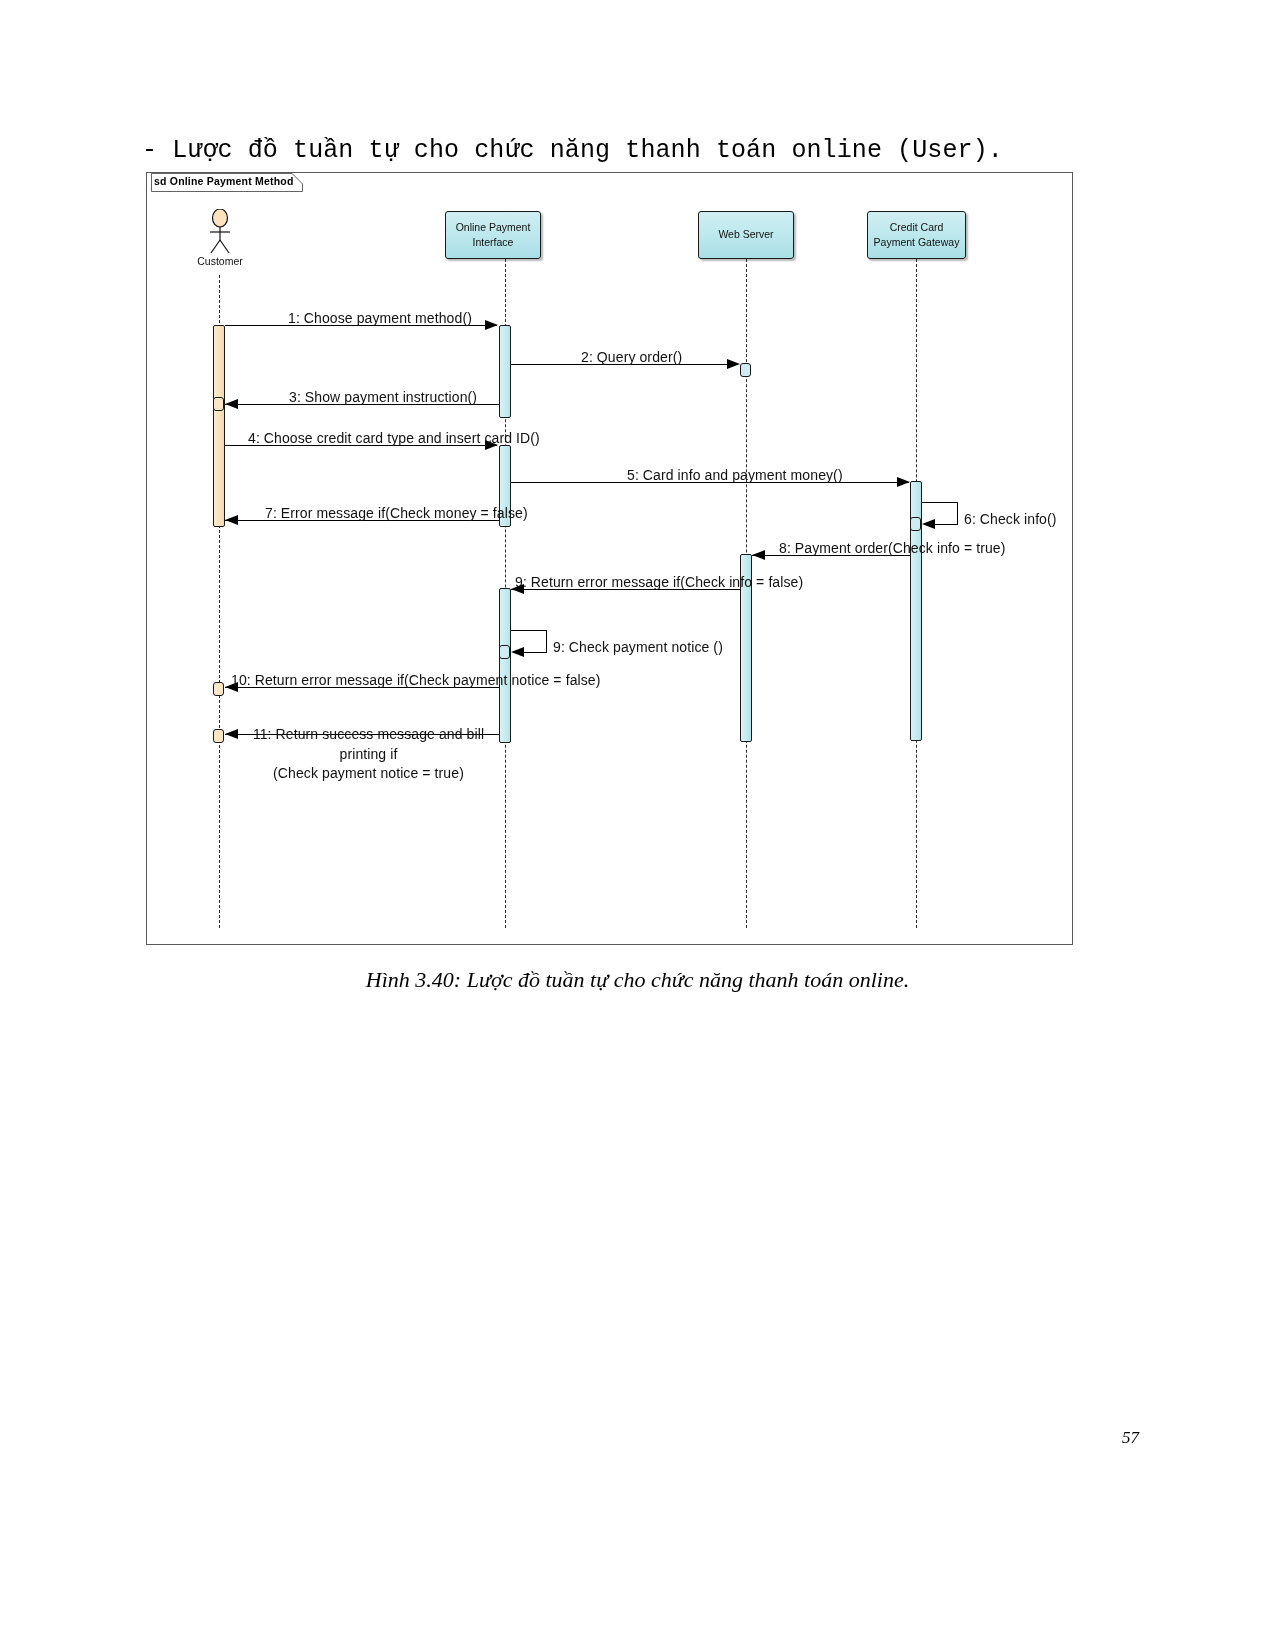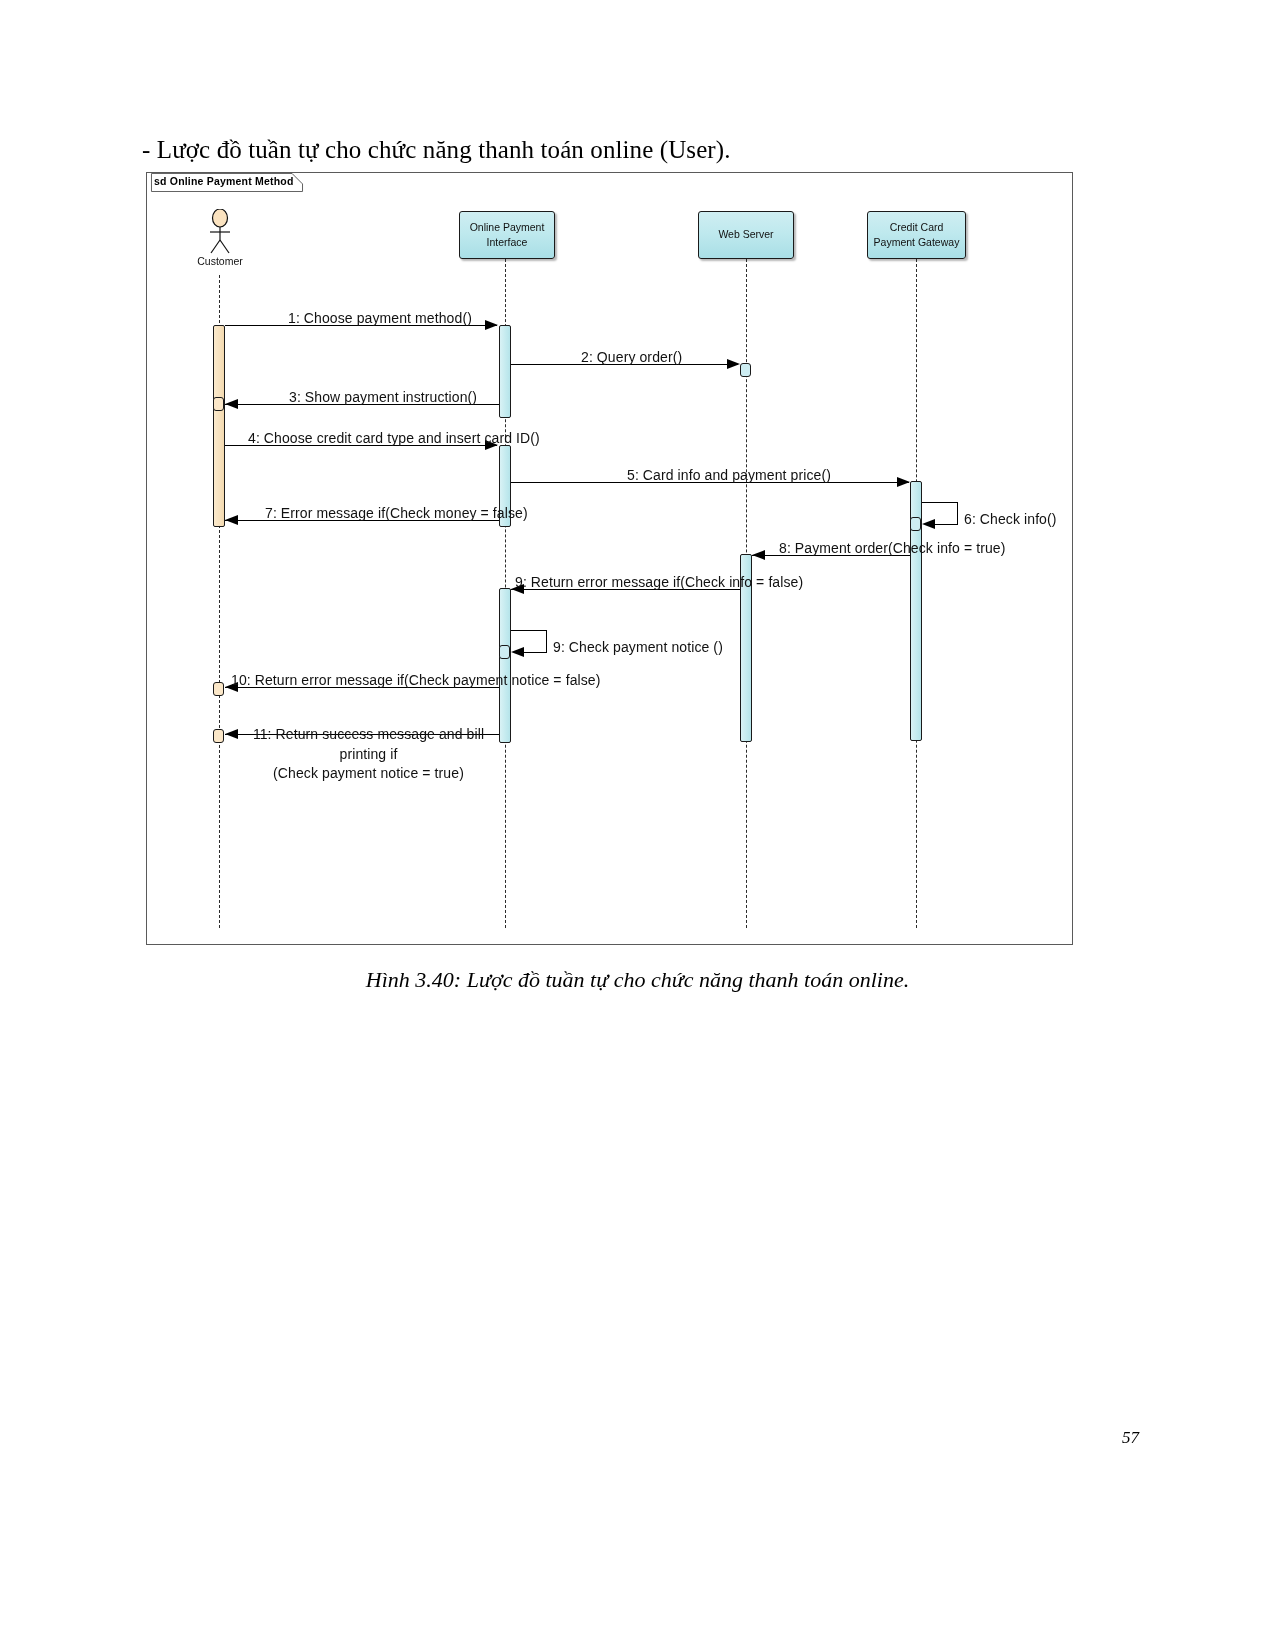--- a/index.html
+++ b/index.html
@@ -13,21 +13,21 @@
     position: relative;
     font-family: "Liberation Sans", sans-serif;
     overflow: hidden;
   }
 
   
   #page-heading {
     position: absolute;
     left: 142px;
     top: 136px;
-    font-family: Liberation Serif, serif;
+    font-family: Liberation Mono, monospace;
     font-size: 25px;
     color: #000;
     white-space: nowrap;
     letter-spacing: 0.1px;
   }
 
   
   #diagram-frame {
     position: absolute;
     left: 146px;
@@ -201,21 +201,21 @@
       <ellipse cx="25" cy="9" rx="7.5" ry="9" fill="#fbe3c0" stroke="#111" stroke-width="1.2"></ellipse>
       <line x1="25" y1="18" x2="25" y2="31" stroke="#111" stroke-width="1.2"></line>
       <line x1="15" y1="23" x2="35" y2="23" stroke="#111" stroke-width="1.2"></line>
       <line x1="25" y1="31" x2="16" y2="44" stroke="#111" stroke-width="1.2"></line>
       <line x1="25" y1="31" x2="34" y2="44" stroke="#111" stroke-width="1.2"></line>
     </svg>
     <div class="actor-label">Customer</div>
   </div>
   <div class="lifeline-line" style="left:72px; top:102px; height:653px;"></div>
 
-  <div class="lifeline-head" style="left:312px; top:38px; width:96px; height:48px; flex-direction:column;">
+  <div class="lifeline-head" style="left:298px; top:38px; width:96px; height:48px; flex-direction:column;">
     <span>Online Payment</span>
     <span>Interface</span>
   </div>
   <div class="lifeline-line" style="left:358px; top:86px; height:669px;"></div>
 
   <div class="lifeline-head" style="left:551px; top:38px; width:96px; height:48px;">
     <span>Web Server</span>
   </div>
   <div class="lifeline-line" style="left:599px; top:86px; height:669px;"></div>
 
@@ -260,21 +260,21 @@
   <div class="msg-line" style="left:78px; top:231px; width:274px;"></div>
   <div class="arrow-left" style="left:78px; top:226px;"></div>
   <div class="msg-label" style="left:142px; top:216px;">3: Show payment instruction()</div>
 
   <div class="msg-line" style="left:78px; top:272px; width:272px;"></div>
   <div class="arrow-right" style="left:338px; top:267px;"></div>
   <div class="msg-label" style="left:101px; top:257px;">4: Choose credit card type and insert card ID()</div>
 
   <div class="msg-line" style="left:364px; top:309px; width:398px;"></div>
   <div class="arrow-right" style="left:750px; top:304px;"></div>
-  <div class="msg-label" style="left:480px; top:294px;">5: Card info and payment price()</div>
+  <div class="msg-label" style="left:480px; top:294px;">5: Card info and payment money()</div>
 
   <div class="msg-line" style="left:775px; top:329px; width:36px;"></div>
   <div class="msg-vline" style="left:810px; top:329px; height:22px;"></div>
   <div class="msg-line" style="left:788px; top:351px; width:23px;"></div>
   <div class="arrow-left" style="left:775px; top:346px;"></div>
   <div class="msg-label" style="left:817px; top:338px;">6: Check info()</div>
 
   <div class="msg-line" style="left:78px; top:347px; width:274px;"></div>
   <div class="arrow-left" style="left:78px; top:342px;"></div>
   <div class="msg-label" style="left:118px; top:332px;">7: Error message if(Check money = false)</div>

